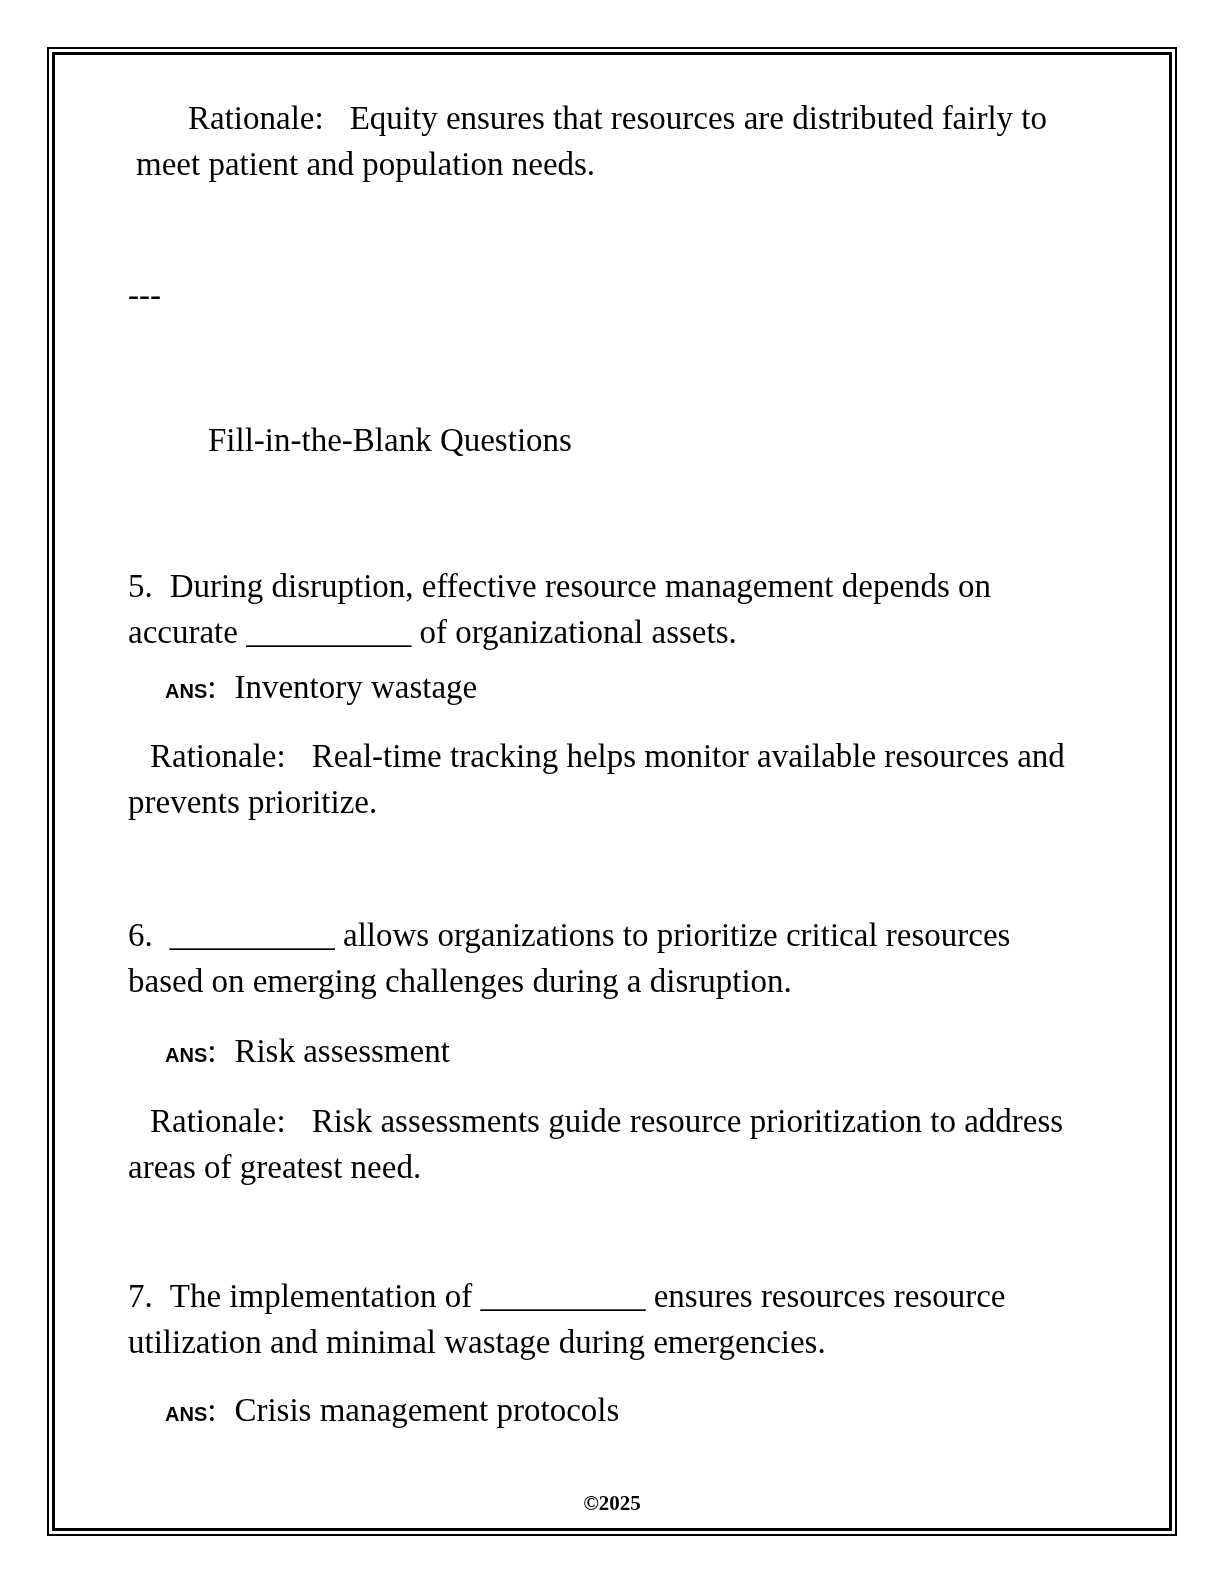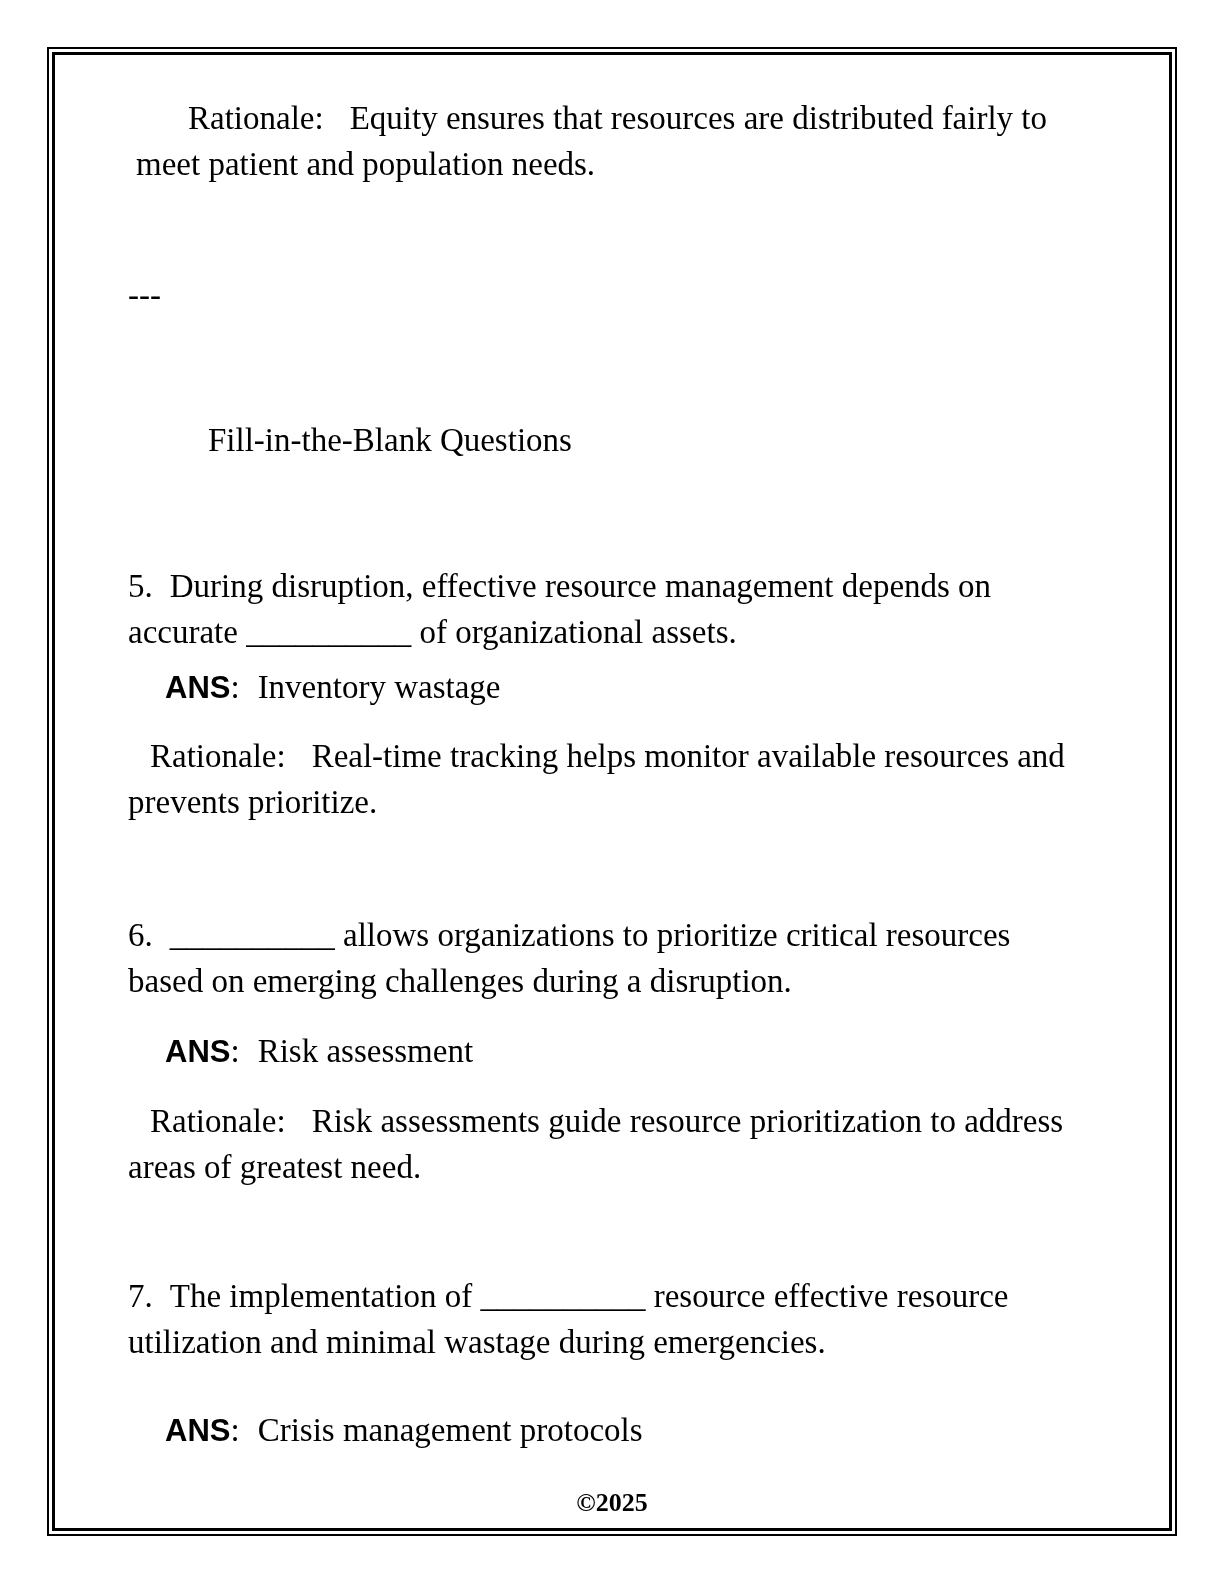--- a/index.html
+++ b/index.html
@@ -31,30 +31,30 @@
   }
   .rationale-para { text-indent: 22px; }
   .intro-rationale { text-indent: 52px; }
   .gap-num   { display: inline-block; width: 17px; }
   .gap-rat   { display: inline-block; width: 26px; }
   .gap-ans   { display: inline-block; width: 18px; }
   .ans-para  { left: 165px; width: 915px; }
   .ans-label {
     font-family: "Liberation Sans", sans-serif;
     font-weight: bold;
-    font-size: 31px;
+    font-size: 20px;
   }
   .heading-para { left: 191px; width: 895px; margin-left: 17px; }
   .separator-para { left: 128px; }
   .copyright-para {
     position: absolute;
     left: 0; top: 1491px;
     width: 1224px;
     text-align: center;
-    font-size: 26px;
+    font-size: 21px;
     font-weight: bold;
     line-height: 24px;
   }
 </style>
 </head>
 <body>
 
 <div class="page-frame">
   <div class="page-frame-inner"></div>
 </div>
@@ -70,17 +70,17 @@
 <p class="para ans-para" style="top:664px;"><span class="ans-label">ANS</span><span>:</span><span class="gap-ans"></span><span>Inventory wastage</span></p>
 
 <p class="para rationale-para" style="top:733px;"><span>Rationale:</span><span class="gap-rat"></span><span>Real-time tracking helps monitor available resources and prevents prioritize.</span></p>
 
 <p class="para" style="top:912px;"><span>6.</span><span class="gap-num"></span><span>__________ allows organizations to prioritize critical resources based on emerging challenges during a disruption.</span></p>
 
 <p class="para ans-para" style="top:1028px;"><span class="ans-label">ANS</span><span>:</span><span class="gap-ans"></span><span>Risk assessment</span></p>
 
 <p class="para rationale-para" style="top:1098px;"><span>Rationale:</span><span class="gap-rat"></span><span>Risk assessments guide resource prioritization to address areas of greatest need.</span></p>
 
-<p class="para" style="top:1273px;"><span>7.</span><span class="gap-num"></span><span>The implementation of __________ resource effective resource utilization and minimal wastage during emergencies.</span></p>
+<p class="para" style="top:1273px;"><span>7.</span><span class="gap-num"></span><span>The implementation of __________ ensures resources resource utilization and minimal wastage during emergencies.</span></p>
 
-<p class="para ans-para" style="top:1387px;margin-top:20px;"><span class="ans-label">ANS</span><span>:</span><span class="gap-ans"></span><span>Crisis management protocols</span></p>
+<p class="para ans-para" style="top:1387px;"><span class="ans-label">ANS</span><span>:</span><span class="gap-ans"></span><span>Crisis management protocols</span></p>
 
 <p class="copyright-para">©2025</p>
 
 </body></html>

